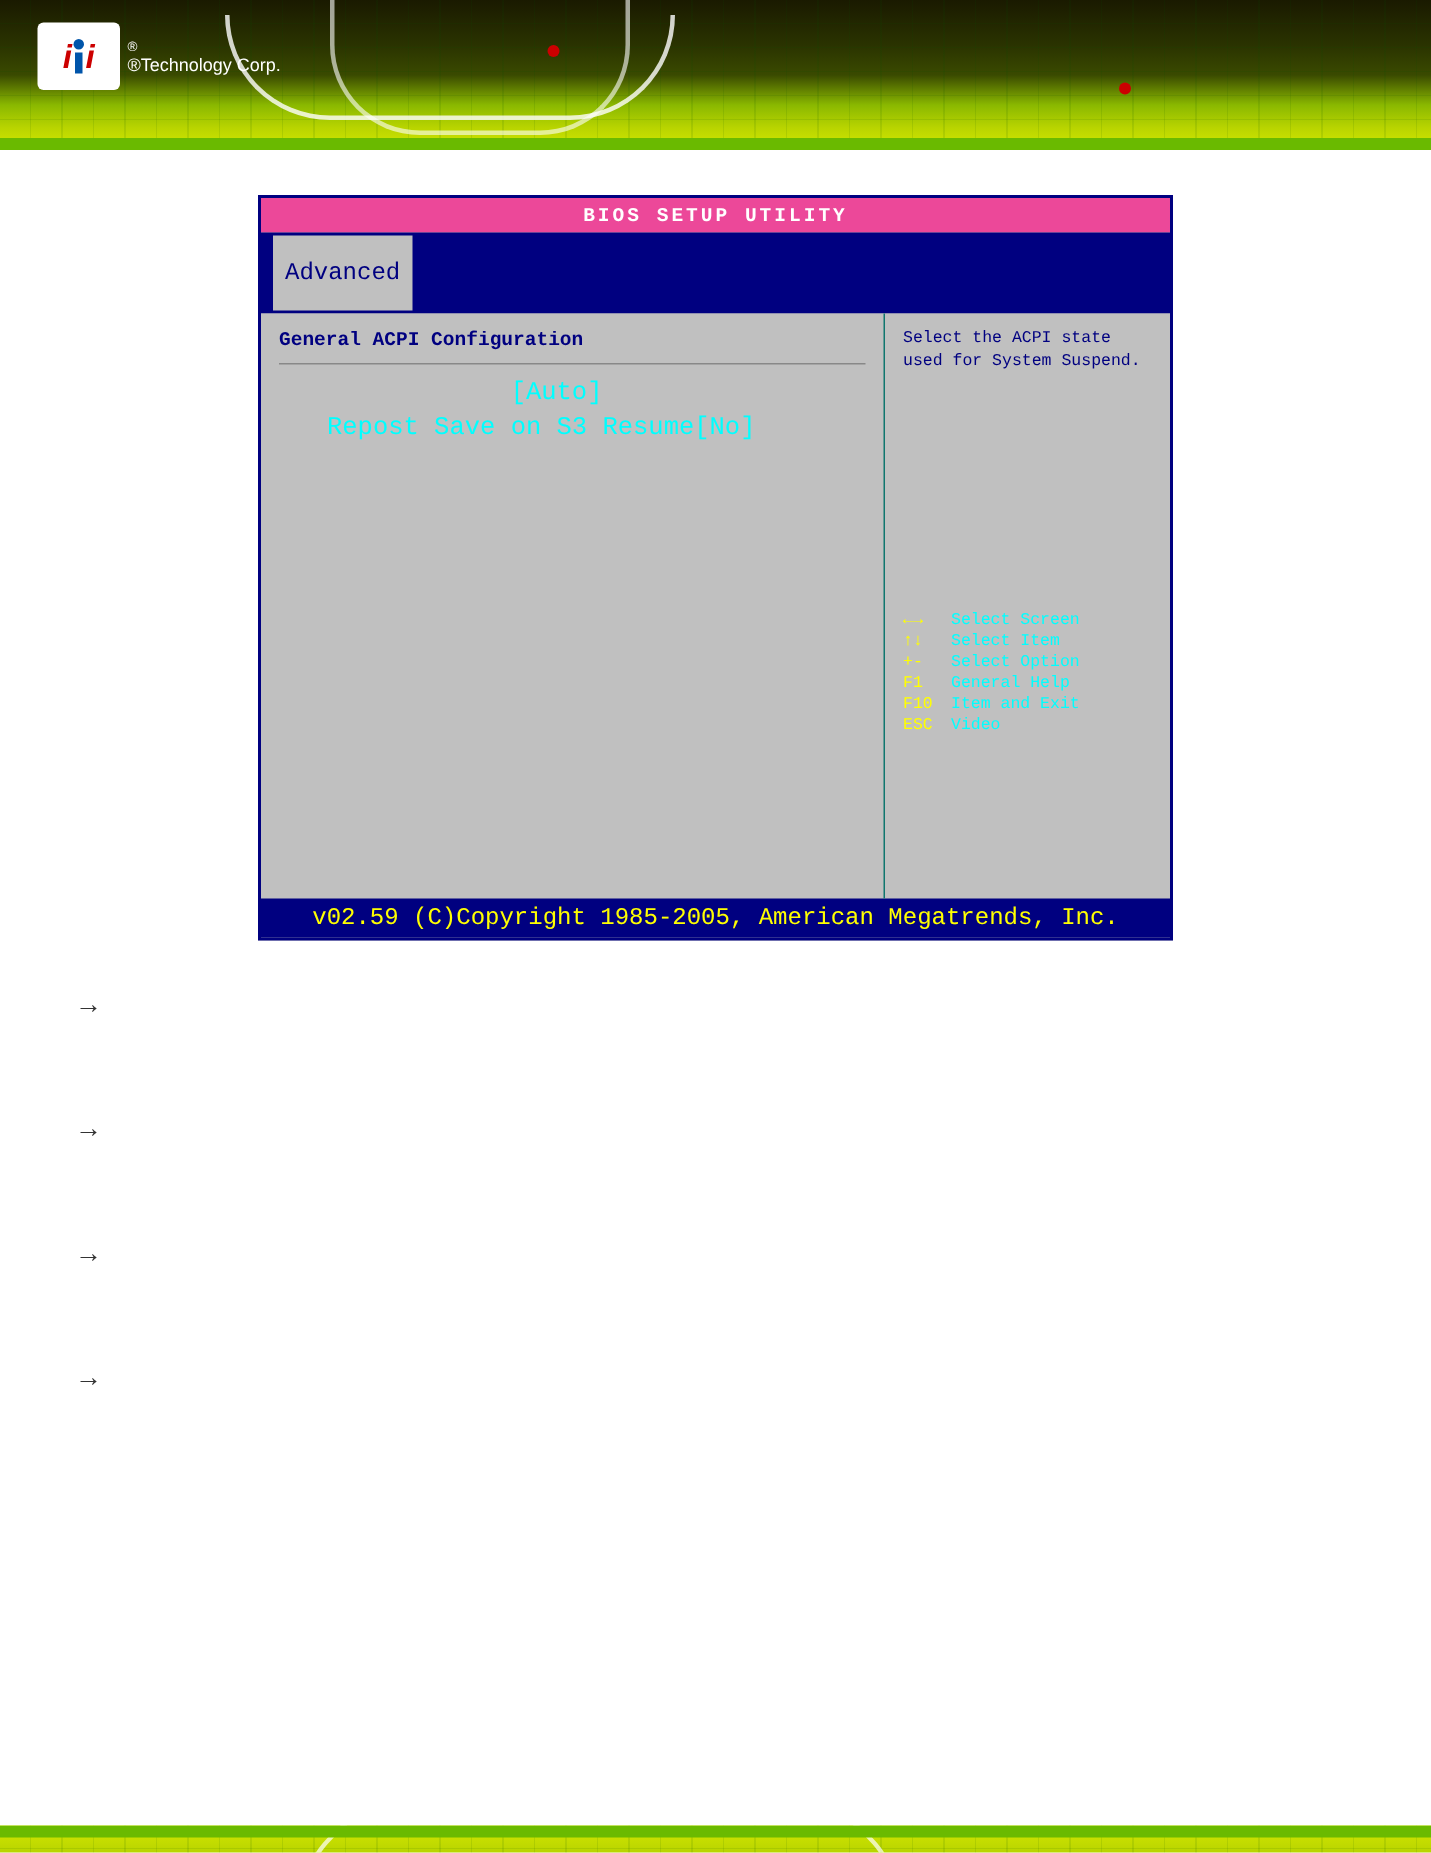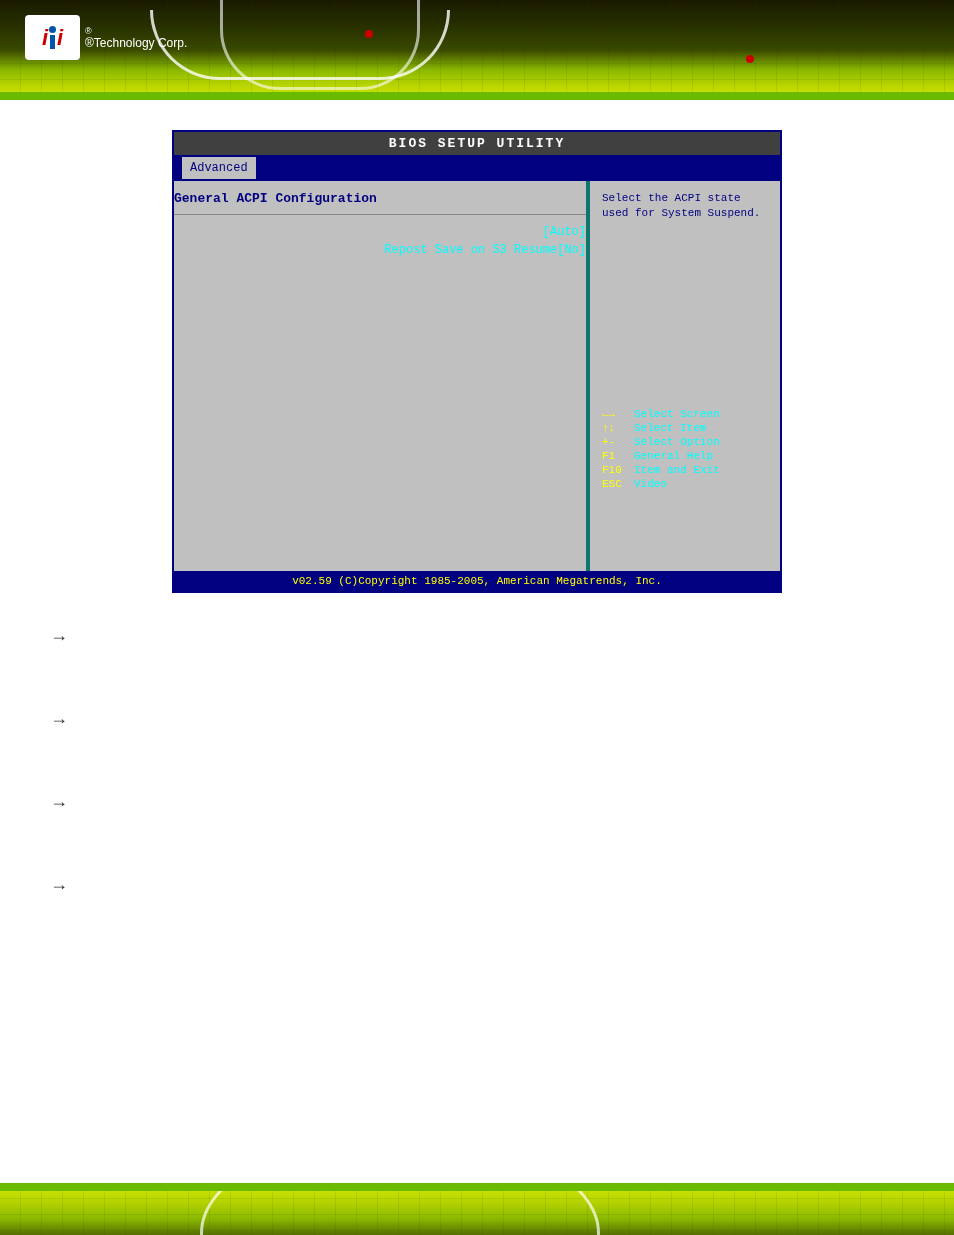--- a/index.html
+++ b/index.html
@@ -106,58 +106,58 @@
     }
 
     
     .bios-window {
       width: 610px;
       border: 2px solid #000080;
       background: #c0c0c0;
     }
 
     .bios-title-bar {
-      background: #404040;
+      background: #ec4899;
       color: #ffffff;
       text-align: center;
       padding: 4px 0;
       font-family: 'Courier New', monospace;
       font-size: 13px;
       font-weight: bold;
       letter-spacing: 2px;
     }
 
     .bios-menu-bar {
       background: #000080;
       padding: 2px 8px;
       display: flex;
       gap: 20px;
     }
 
     .bios-menu-item {
       color: #ffffff;
       font-family: 'Courier New', monospace;
-      font-size: 12px;
-      padding: 4px 8px;
+      font-size: 16px;
+      padding: 16px 8px;
     }
 
     .bios-menu-item.active {
       background: #c0c0c0;
       color: #000080;
     }
 
     .bios-body {
       display: flex;
       background: #c0c0c0;
     }
 
     .bios-left-panel {
       flex: 1;
-      padding: 10px 0;
-      border-right: 4px solid #0f766e;
+      padding: 10px 12px;
+      border-right: 1px solid #0f766e;
       min-height: 390px;
     }
 
     .bios-right-panel {
       width: 190px;
       padding: 10px 12px;
       font-family: 'Courier New', monospace;
       font-size: 11px;
       color: #000080;
     }
@@ -171,41 +171,42 @@
     }
 
     .bios-divider {
       border: none;
       border-top: 1px solid #888;
       margin: 5px 0 10px 0;
     }
 
     .bios-row {
       display: flex;
-      justify-content: flex-end;
+      justify-content: flex-start;
       margin-bottom: 4px;
       font-family: 'Courier New', monospace;
-      font-size: 12px;
+      font-size: 17px;
+      margin-left: 32px;
     }
 
     .bios-row-label {
       color: #c0c0c0;
     }
 
     .bios-row-label.active {
       color: #00ffff;
     }
 
     .bios-row-value {
       color: #00ffff;
     }
 
     .bios-help-text {
       line-height: 1.4;
-      margin-bottom: 36px;
+      margin-bottom: 8px;
       font-size: 11px;
     }
 
     .bios-shortcuts {
       margin-top: auto;
     }
 
     .bios-shortcut-row {
       display: flex;
       gap: 4px;
@@ -222,21 +223,21 @@
       color: #00ffff;
       text-align: center;
     }
 
     .bios-footer {
       background: #000080;
       color: #ffff00;
       text-align: center;
       padding: 4px 0;
       font-family: 'Courier New', monospace;
-      font-size: 11px;
+      font-size: 16px;
     }
 
     
     .white-body {
       background: white;
       padding: 20px 50px 20px 50px;
       min-height: 580px;
     }
 
     

